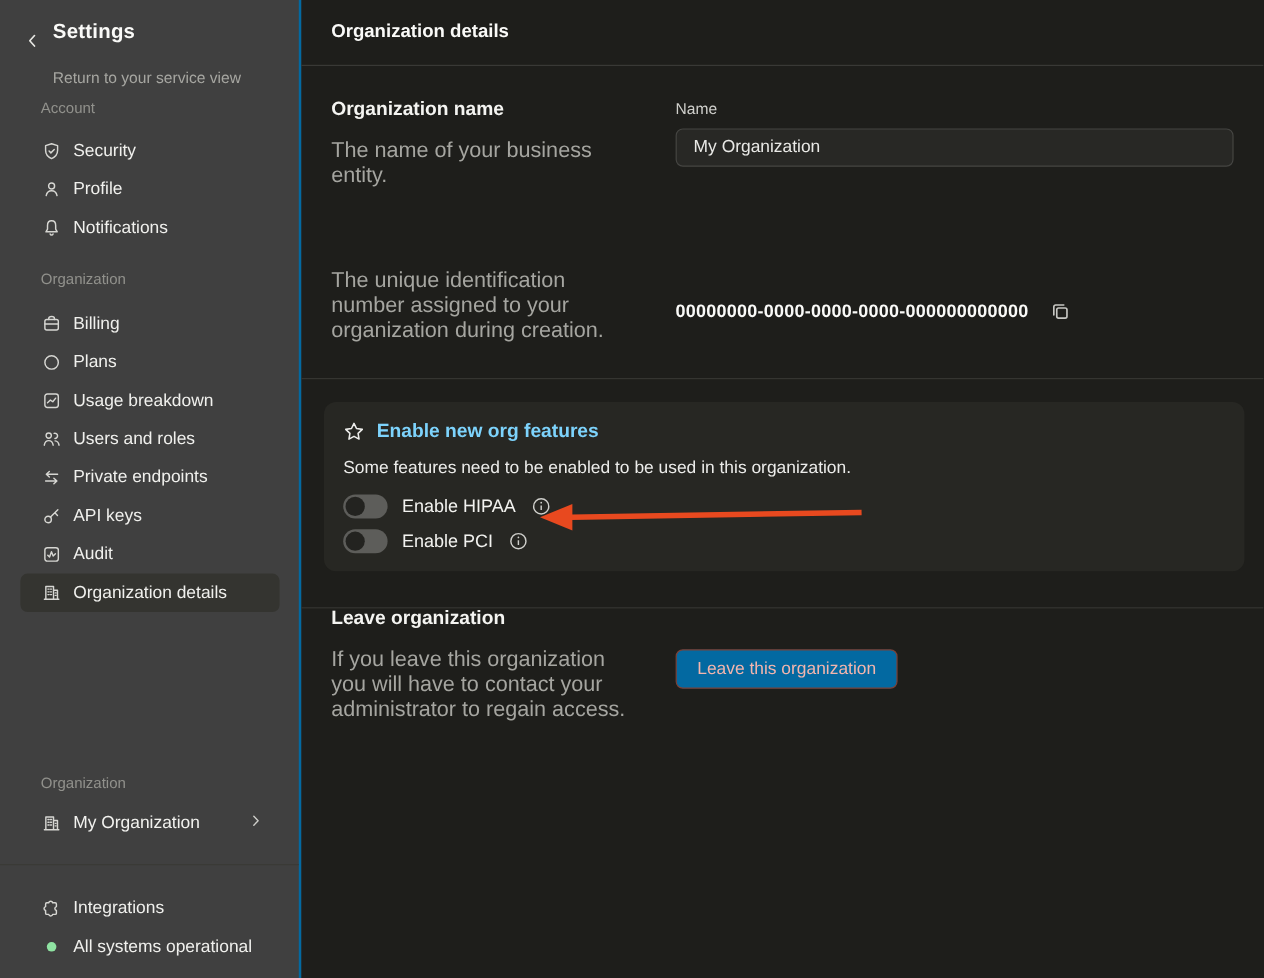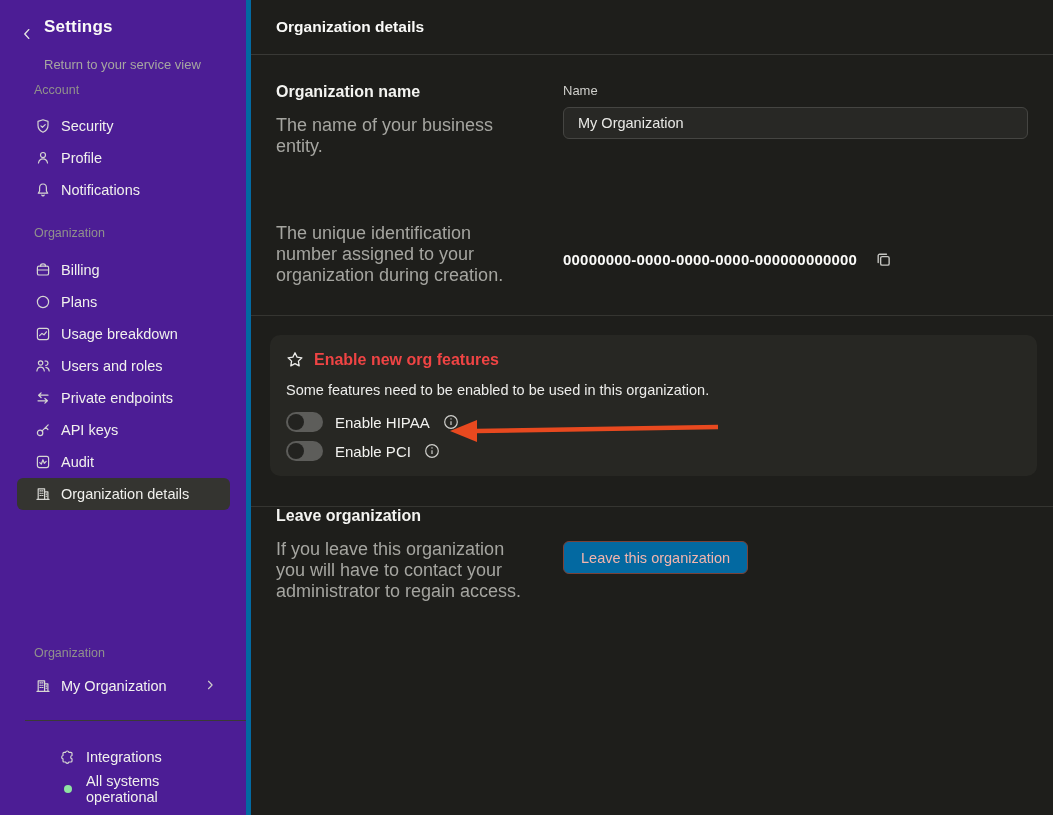--- a/index.html
+++ b/index.html
@@ -8,23 +8,23 @@
     background:#1e1e1b;
     color:#f2f2ef;
     font-family:"Liberation Sans", sans-serif;
     -webkit-font-smoothing:antialiased;
   }
   .app { display:flex; width:1053px; height:815px; }
 
   
   .sidebar {
     width:251px; flex:none; height:815px;
-    border-right:5px solid #0369a1;
+    border-right:2px solid #0369a1;
     display:flex; flex-direction:column;
-    background:#4c1d95;
+    background:#404040;
   }
   .sb-header { display:flex; align-items:flex-start; padding:17px 16px 0 20px; height:54px; flex:none; }
   .back-btn { width:16px; margin-top:10px; color:#e6e6e2; cursor:pointer; flex:none; }
   .back-btn svg { display:block; }
   .sb-head-text { margin-left:8px; }
   .sb-title { font-size:17px; font-weight:700; color:#fafaf8; letter-spacing:.2px; }
   .sb-sub { font-size:13px; color:#a6a6a1; margin-top:20px; }
 
   .sb-label { font-size:12.5px; color:#91918c; margin-left:34px; height:15px; }
   .lbl-account { margin-top:29px; margin-bottom:12px; }
@@ -43,21 +43,21 @@
 
   .sb-spacer { flex:1 1 auto; }
 
   .org-switcher {
     display:flex; align-items:center; gap:10px;
     height:32px; margin:0 16px 0 17px; padding:0 14px 0 18px;
     font-size:14.5px; cursor:pointer;
   }
   .org-switcher .chev { margin-left:auto; color:#cfcfcb; }
 
-  .sb-footer { border-top:1px solid #3a3a36; margin-top:18px; padding:20px 0 10px 0; flex:none;margin-left:25px; }
+  .sb-footer { border-top:1px solid #3a3a36; margin-top:18px; padding:20px 0 10px 0; flex:none; }
   .sb-footer .nav-item { cursor:pointer; }
   .status-dot { width:8px; height:8px; border-radius:50%; background:#8fe3a2; margin:0 4px; flex:none; }
 
   
   .main { flex:1; position:relative; }
   .main-header {
     height:55px; border-bottom:1px solid #393936;
     display:flex; align-items:center; padding-left:25px;
     font-size:15.5px; font-weight:700; color:#fafaf8;
   }
@@ -88,21 +88,21 @@
   .div1 { margin-top:29px; }
   .div2 { margin-top:30px; }
 
   .card {
     margin:19px 16px 0 19px; background:#272723;
     border-radius:10px; padding:16px 16px 13px 16px;
   }
   .card-title-row { display:flex; align-items:center; gap:10px; }
   .star-icon { width:18px; height:18px; color:#ececea; flex:none; }
   .star-icon svg { display:block; stroke:currentColor; fill:none; stroke-width:1.3; stroke-linejoin:round; }
-  .card-title { font-size:16px; font-weight:700; color:#ef4444; }
+  .card-title { font-size:16px; font-weight:700; color:#7dd3fc; }
   .card-desc { margin-top:13px; font-size:14.5px; color:#ececea; }
 
   .toggle-row { display:flex; align-items:center; gap:12px; margin-top:12px; height:24px; }
   .toggle-row + .toggle-row { margin-top:5px; }
   .toggle { width:37px; height:20px; border-radius:10px; background:#5d5d5a; position:relative; cursor:pointer; flex:none; }
   .toggle .knob { position:absolute; left:2px; top:2px; width:16px; height:16px; border-radius:50%; background:#232320; }
   .toggle-label { font-size:15px; color:#f2f2ef; }
   .info-icon { width:16px; height:16px; color:#cfcfcb; margin-left:1px; cursor:pointer; }
   .info-icon svg { display:block; stroke:currentColor; fill:none; stroke-width:1.2; }
 

